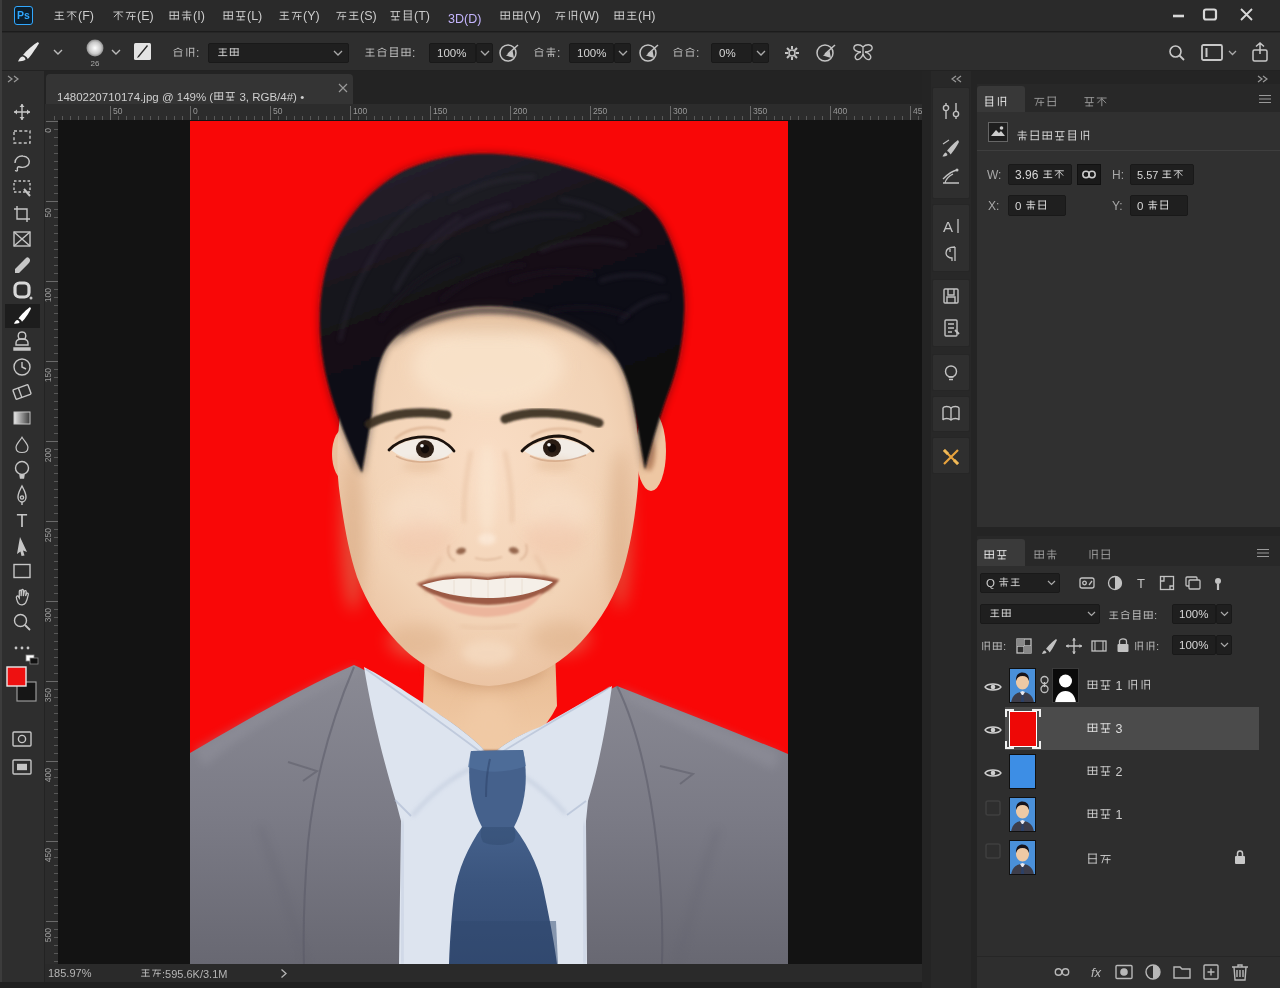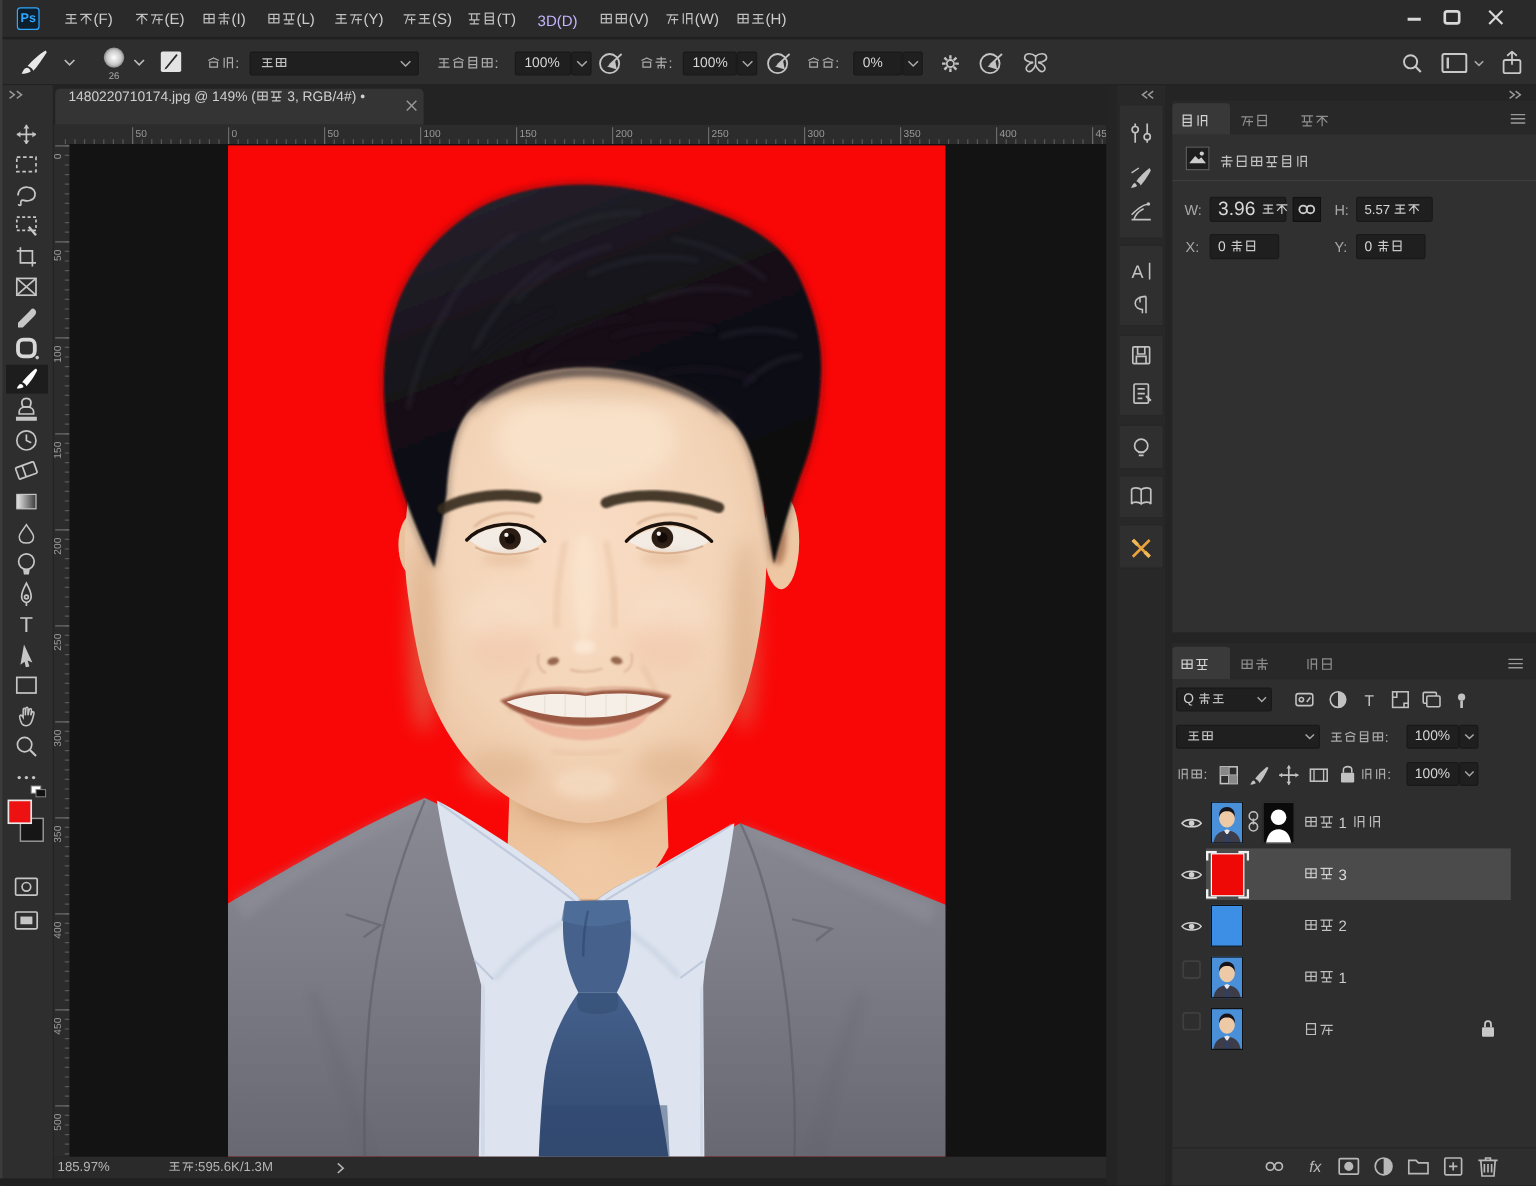--- a/index.html
+++ b/index.html
@@ -336,21 +336,21 @@
         <circle cx="0" cy="0" r="3.6"></circle>
 </g>
 
 <g transform="translate(22,667)" stroke="#c6c6c6" fill="none" stroke-width="1.4">
  <rect x="-9" y="-7" width="18" height="14" rx="1"></rect>
         <rect x="-5" y="-3.2" width="10" height="6.4" fill="#c6c6c6" stroke="none"></rect>
 </g>
 </svg>
     <div class="abs" style="left:45px;top:71px;width:877px;height:33px;background:#232323"></div>
     <div class="abs" style="left:46px;top:74px;width:307px;height:30px;background:#343434;border-radius:4px 4px 0 0"></div>
-    <div class="abs" style="left:57px;top:71px"><span style="display:inline-flex;align-items:center;gap:0px">
+    <div class="abs" style="left:57px;top:87px"><span style="display:inline-flex;align-items:center;gap:0px">
         <span style="font-size:11.5px;color:#cfcfcf;white-space:pre">1480220710174.jpg @ 149% (</span>
         <svg width="23.0" height="13.5" style="vertical-align:middle;position:relative;top:0px">
           <path d="M1.9,2.8L9.6,2.8M1.9,2.8L1.9,9.3M9.6,2.8L9.6,9.3M1.9,9.3L9.6,9.3M1.9,6.1L9.6,6.1M5.8,2.8L5.8,9.3M13.2,2.5L21.3,2.5M15.2,2.5L15.2,7.1M19.3,2.5L19.3,7.1M13.7,7.1L20.8,7.1M17.2,7.1L17.2,10.1M14.2,10.1L20.3,10.1" stroke="#cfcfcf" stroke-width="1.0" fill="none" stroke-linecap="square" opacity="0.92"></path>
         </svg>
         <span style="font-size:11.5px;color:#cfcfcf;white-space:pre"> 3, RGB/4#) </span>
         <span style="font-size:11.5px;color:#cfcfcf;white-space:pre">•</span>
       </span></div>
     <svg class="abs" style="left:338px;top:83px" width="10" height="10">
       <path d="M1,1 L9,9 M9,1 L1,9" stroke="#9a9a9a" stroke-width="1.2"></path>
     </svg>
@@ -630,21 +630,21 @@
 <path d="M3,14 L8,8 L11,11 L13,9 L17,14 Z" fill="#cccccc"></path>
       <circle cx="13.5" cy="6" r="1.8" fill="#cccccc"></circle>
 </svg>
     <div class="abs" style="left:1016px;top:126px"><svg width="75.0" height="14.5" style="vertical-align:middle;position:relative;top:0px">
         <path d="M6.2,1.9L6.2,10.9M1.9,6.0L10.7,6.0M2.7,3.2L9.8,3.2M3.5,8.7L9.0,8.7M3.5,8.7L3.5,10.9M9.0,8.7L9.0,10.9M15.2,2.1L22.3,2.1M15.2,2.1L15.2,10.7M22.3,2.1L22.3,10.7M15.2,10.7L22.3,10.7M15.2,6.5L22.3,6.5M27.1,3.0L35.4,3.0M27.1,3.0L27.1,10.0M35.4,3.0L35.4,10.0M27.1,10.0L35.4,10.0M27.1,6.5L35.4,6.5M31.2,3.0L31.2,10.0M39.4,2.6L48.1,2.6M41.5,2.6L41.5,7.6M46.0,2.6L46.0,7.6M39.9,7.6L47.6,7.6M43.8,7.6L43.8,10.9M40.5,10.9L47.0,10.9M53.0,1.9L59.5,1.9M53.0,1.9L53.0,10.9M59.5,1.9L59.5,10.9M53.0,10.9L59.5,10.9M53.0,5.0L59.5,5.0M53.0,8.0L59.5,8.0M65.5,2.6L65.5,10.3M68.2,2.3L68.2,10.7M68.2,2.3L72.6,2.3M72.6,2.3L72.6,10.7M68.2,6.5L72.6,6.5" stroke="#cfcfcf" stroke-width="1.0" fill="none" stroke-linecap="square" opacity="0.92"></path>
       </svg></div>
     <div class="abs" style="left:977px;top:150px;width:303px;height:1px;background:#3e3e3e"></div>
     <div class="abs txt" style="left:987px;top:168px;color:#a8a8a8">W:</div>
     <div class="abs ibox" style="left:1008px;top:164px;width:64px;height:21px;padding-left:6px">
       <span style="display:inline-flex;align-items:center;gap:0px">
-        <span style="font-size:16px;color:#d8d8d8;white-space:pre">3.96 </span>
+        <span style="font-size:12px;color:#d8d8d8;white-space:pre">3.96 </span>
         <svg width="23.0" height="13.5" style="vertical-align:middle;position:relative;top:0px">
           <path d="M2.2,3.0L9.3,3.0M2.7,6.1L8.8,6.1M1.7,9.6L9.8,9.6M5.8,3.0L5.8,9.6M13.2,2.8L21.3,2.8M17.2,2.8L17.2,9.9M16.6,4.0L13.6,7.3M17.9,4.0L20.9,7.3" stroke="#d8d8d8" stroke-width="1.0" fill="none" stroke-linecap="square" opacity="0.92"></path>
         </svg>
       </span>
     </div>
     <svg class="abs" style="left:1077px;top:164px" width="24" height="21">
 <rect x="0.5" y="0.5" width="23" height="20" fill="#1a1a1a" stroke="#111111"></rect>
 <g fill="none" stroke="#cccccc" stroke-width="1.5">
         <circle cx="9" cy="10.5" r="3.2"></circle>
         <circle cx="15" cy="10.5" r="3.2"></circle>
@@ -940,17 +940,17 @@
         </g>
 </g>
     </svg>
     <div class="abs" style="left:45px;top:964px;width:877px;height:18px;background:#2a2a2a"></div>
     <div class="abs" style="left:0;top:982px;width:922px;height:6px;background:#202020"></div>
     <div class="abs" style="left:48px;top:967px;font-size:11px;color:#b5b5b5">185.97%</div>
     <div class="abs" style="left:140px;top:966px"><span style="display:inline-flex;align-items:center;gap:0px">
         <svg width="22" height="13" style="vertical-align:middle;position:relative;top:0px">
           <path d="M2.1,2.9L8.9,2.9M2.6,5.8L8.4,5.8M1.6,9.2L9.4,9.2M5.5,2.9L5.5,9.2M12.6,3.1L20.4,3.1M15.7,3.1L13.6,9.2M16.0,6.6L20.4,6.6M18.0,5.1L18.0,9.5" stroke="#b5b5b5" stroke-width="1.0" fill="none" stroke-linecap="square" opacity="0.92"></path>
         </svg>
-        <span style="font-size:11px;color:#b5b5b5;white-space:pre">:595.6K/1.3M</span>
+        <span style="font-size:11px;color:#b5b5b5;white-space:pre">:595.6K/3.1M</span>
       </span></div>
     <svg class="abs" style="left:280px;top:968px" width="8" height="11">
       <path d="M1.5,1.5 L6,5.5 L1.5,9.5" stroke="#b5b5b5" stroke-width="1.3" fill="none"></path>
     </svg>
   </div>
 </body></html>

